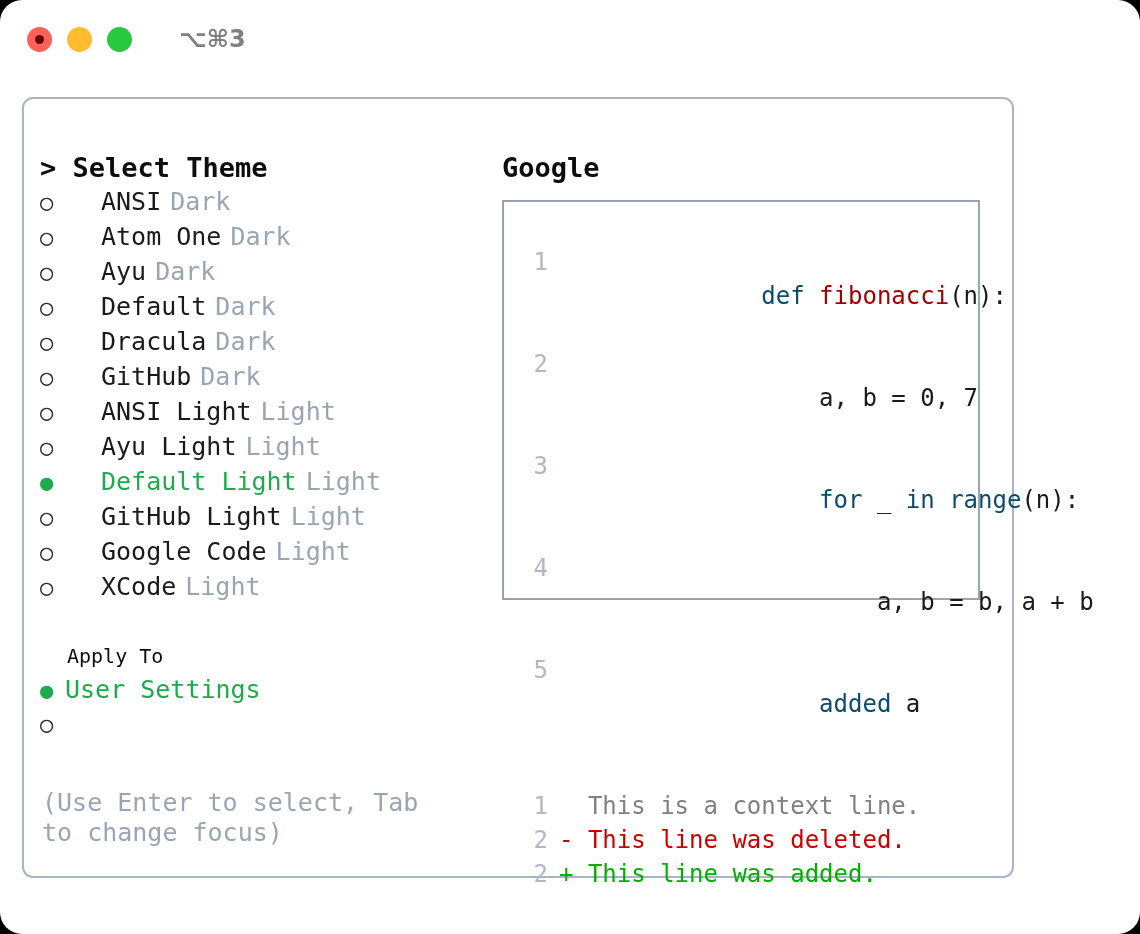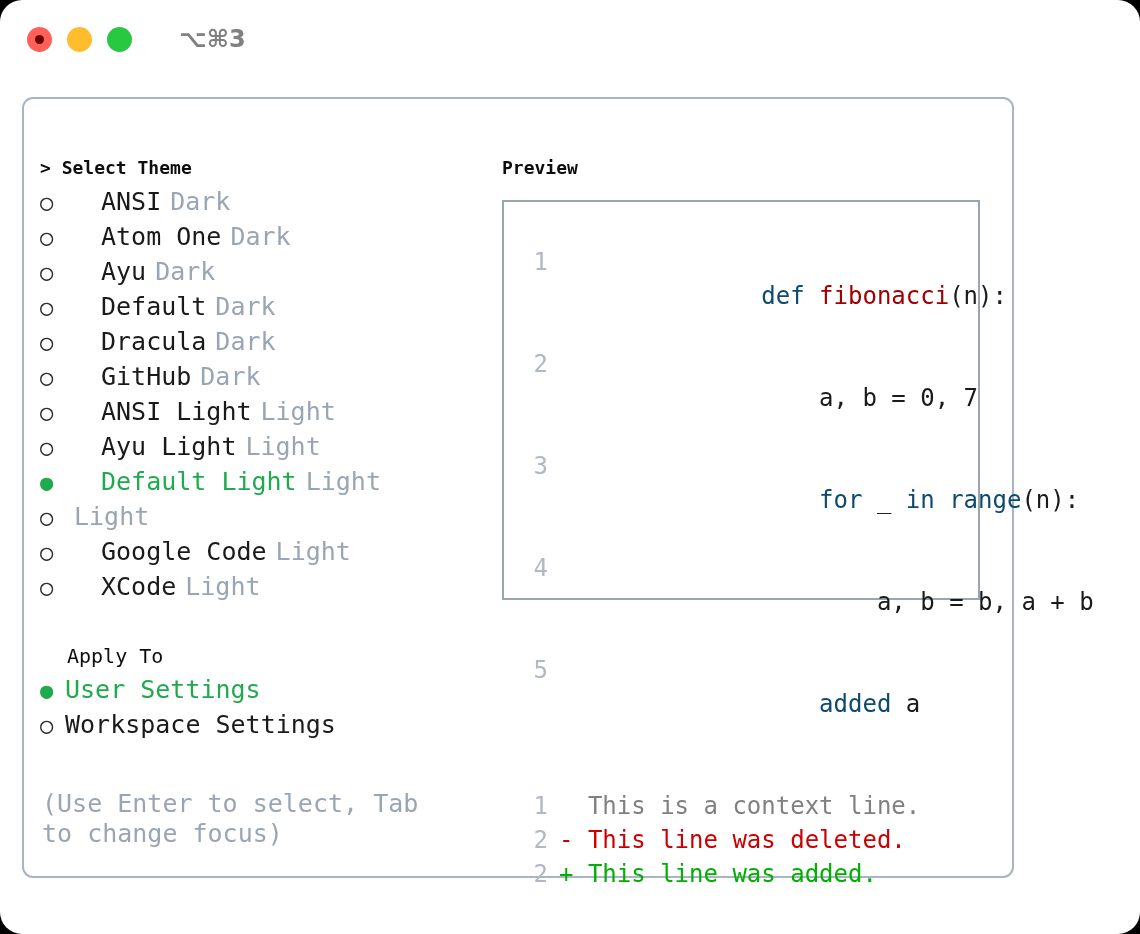--- a/index.html
+++ b/index.html
@@ -95,21 +95,21 @@
     box-sizing: border-box;
   }
   .right-col {
     flex: 1;
     padding: 52px 0 0 8px;
     box-sizing: border-box;
   }
 
   
   .section-title {
-    font-size: 18px;
+    font-size: 27px;
     font-weight: bold;
     color: #0d0d0d;
     line-height: 34px;
     white-space: pre;
   }
 
   
   .theme-list { margin-top: 0px; }
   .theme-row {
     display: flex;
@@ -268,20 +268,21 @@
           </div>
 
           <div class="theme-row selected">
             <span class="radio">●</span>
             <span class="theme-name">Default Light</span>
             <span class="theme-kind">Light</span>
           </div>
 
           <div class="theme-row">
             <span class="radio">○</span>
+            <span class="theme-name">GitHub Light</span>
             <span class="theme-kind">Light</span>
           </div>
 
           <div class="theme-row">
             <span class="radio">○</span>
             <span class="theme-name">Google Code</span>
             <span class="theme-kind">Light</span>
           </div>
 
           <div class="theme-row">
@@ -295,29 +296,28 @@
         <div class="apply-block">
           <div class="apply-title">Apply To</div>
 
           <div class="apply-row selected">
             <span class="radio">●</span>
             <span class="apply-label">User Settings</span>
           </div>
 
           <div class="apply-row">
             <span class="radio">○</span>
-            <span class="apply-label">Workspace Settings</span>
           </div>
         </div>
 
         <div class="hint">(Use Enter to select, Tab to change focus)</div>
       </div>
 
       <div class="right-col">
-        <div class="section-title">Preview</div>
+        <div class="section-title">Google</div>
 
         <div class="preview-box">
 
           <div class="code-line">
             <span class="lineno">1</span>
             <span class="code-text">
               <span class="tok-kw">def </span><span class="tok-fn">fibonacci</span><span class="tok-plain">(n):</span>
             </span>
           </div>
 

